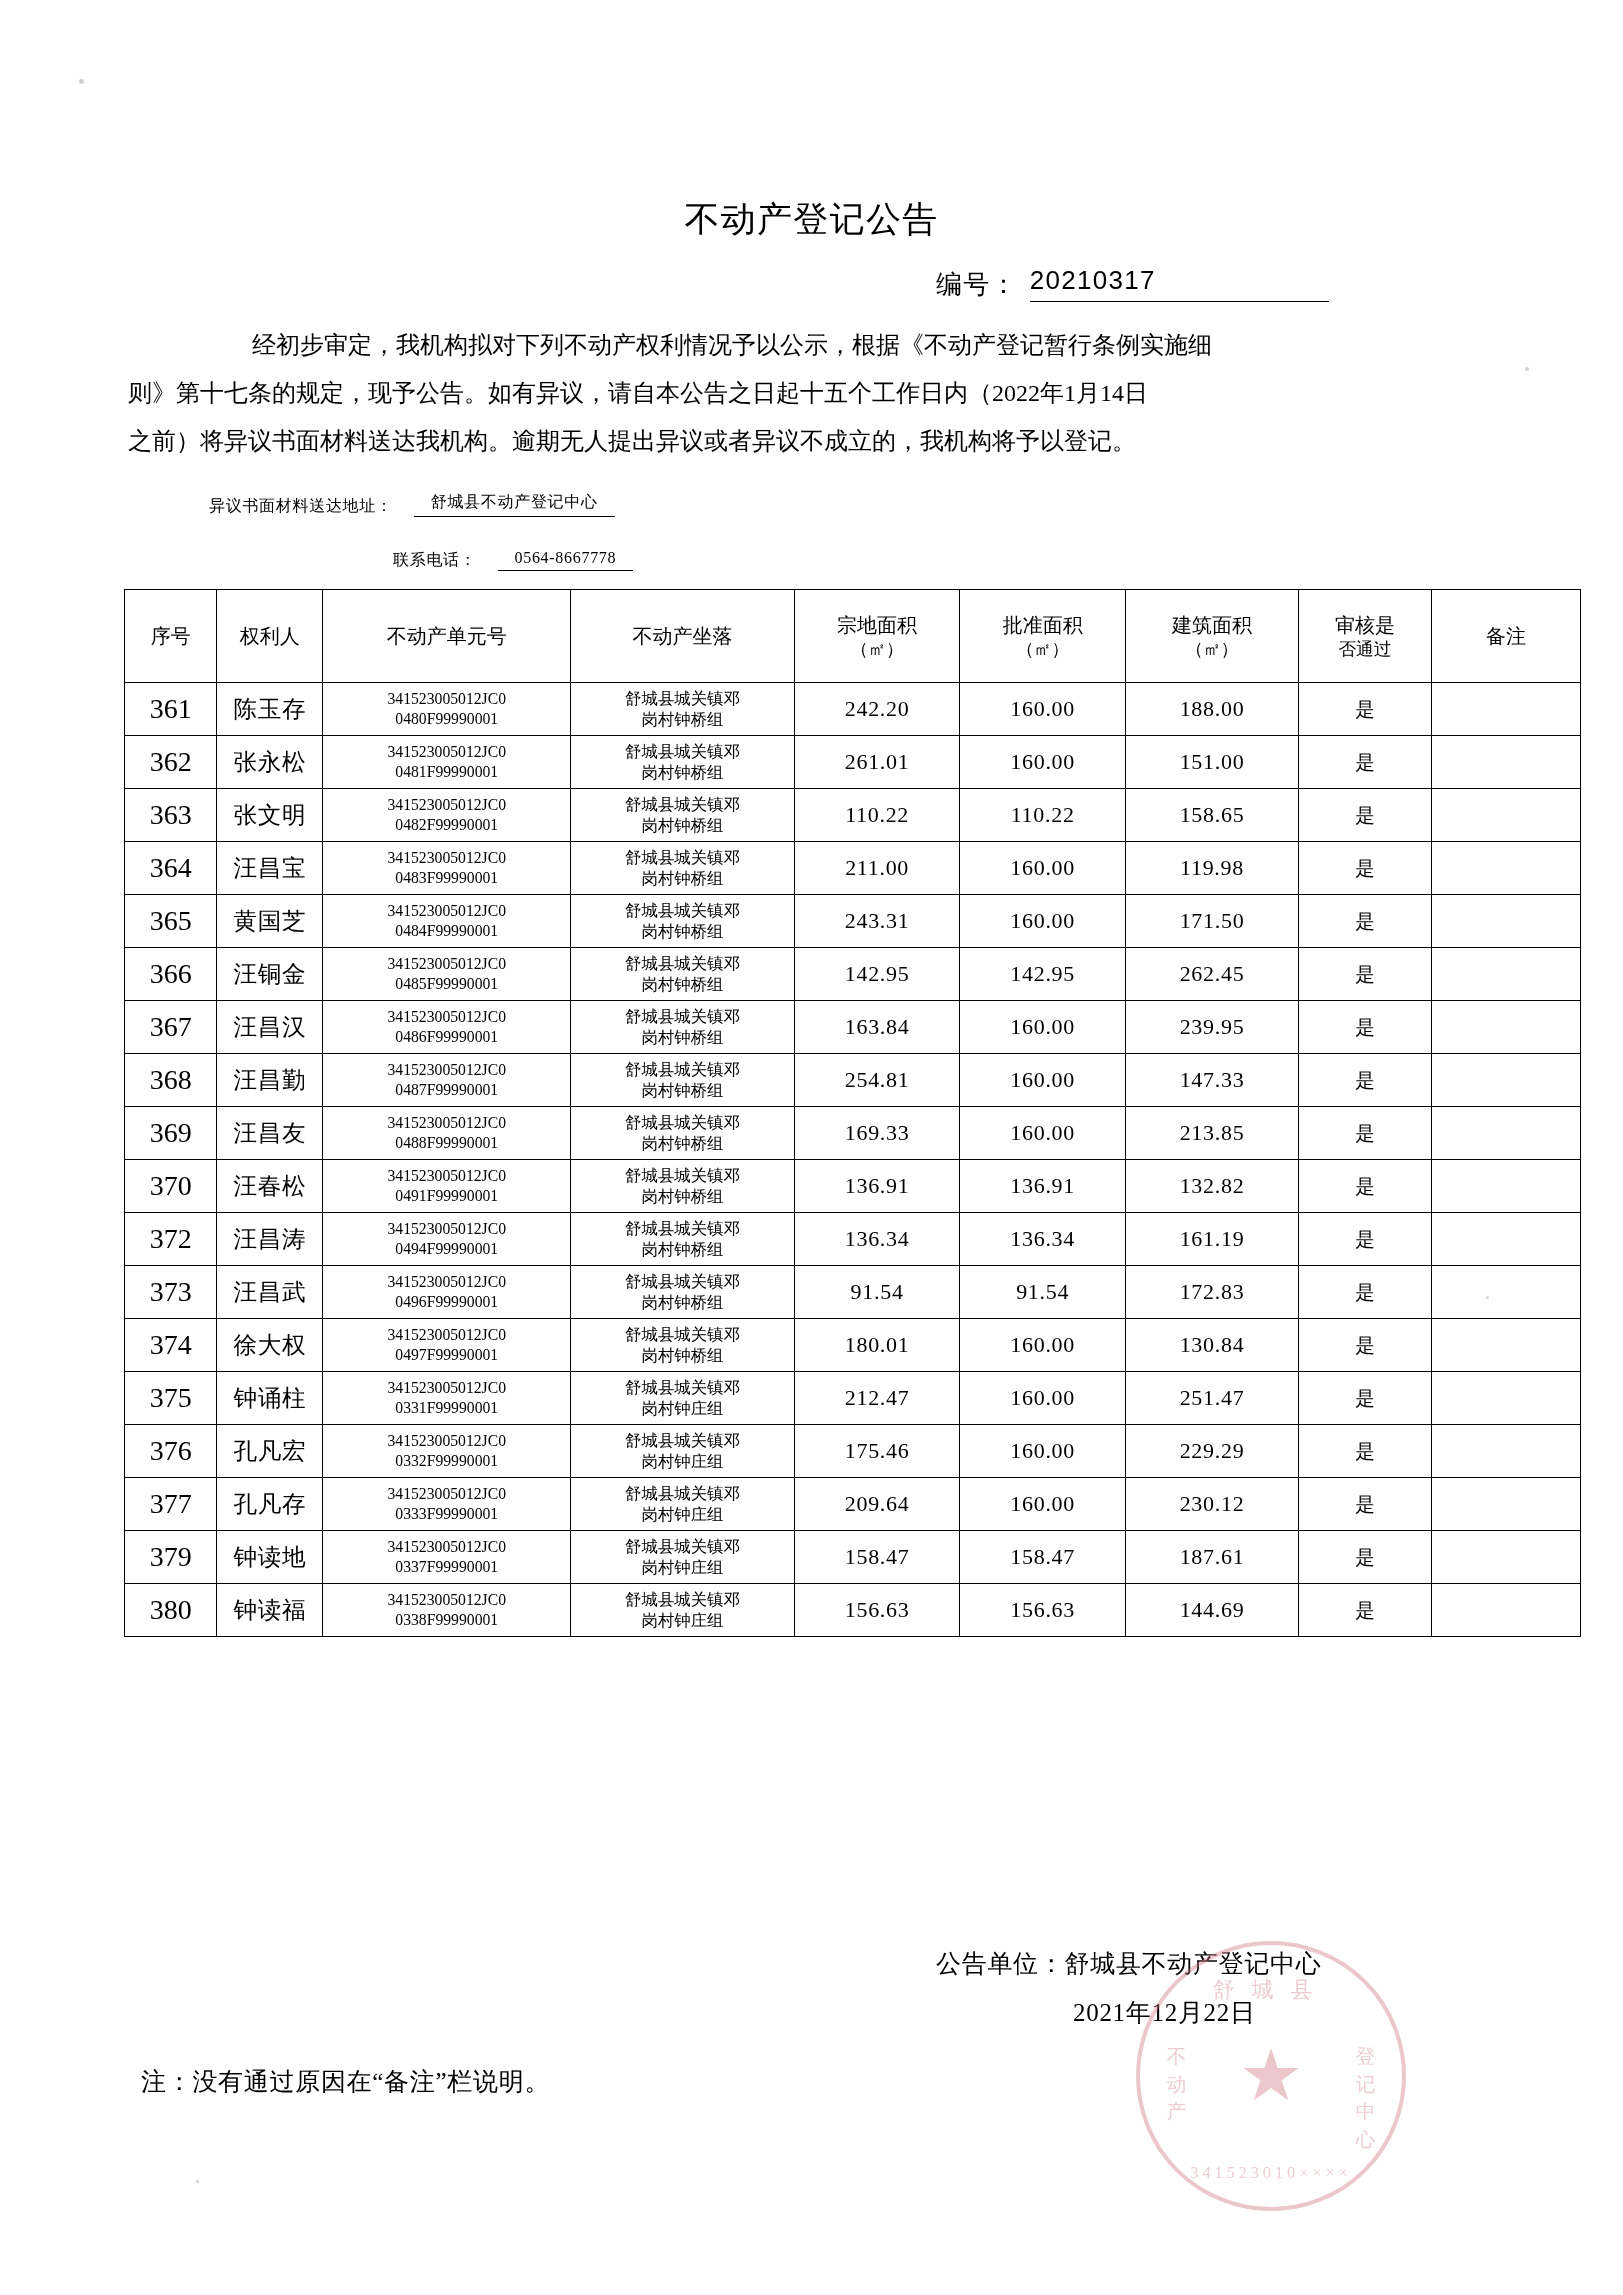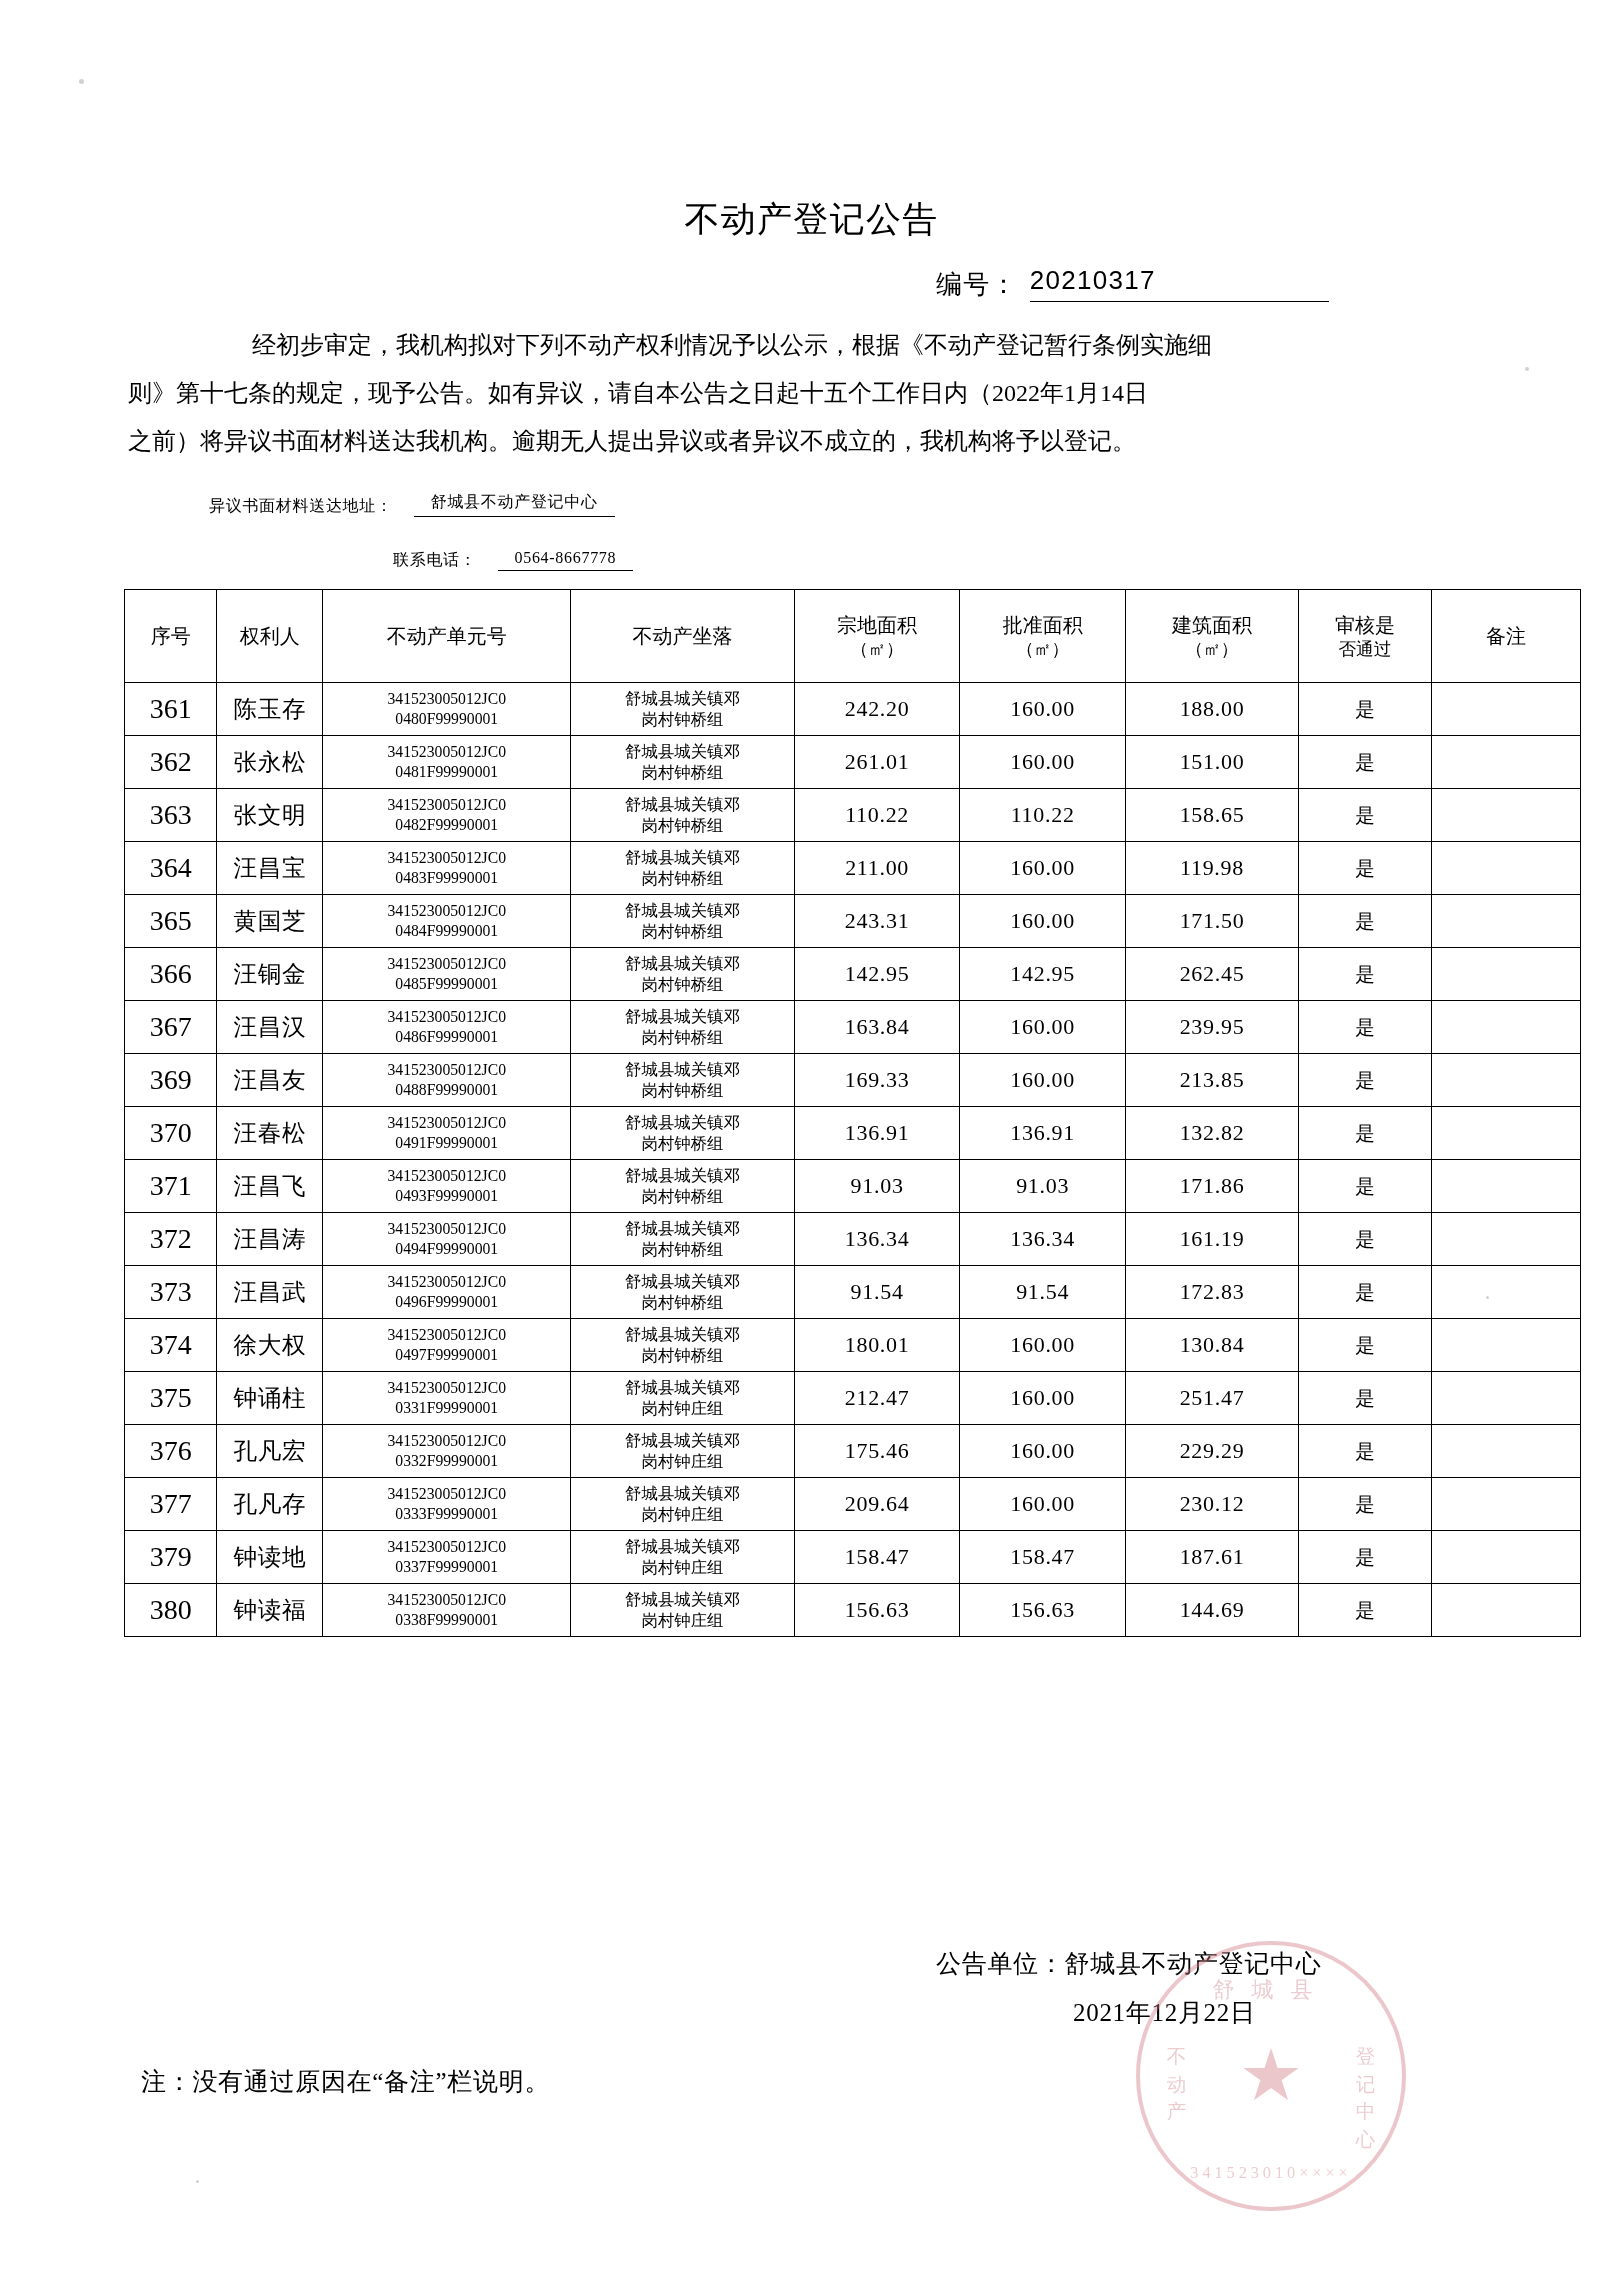--- a/index.html
+++ b/index.html
@@ -414,20 +414,37 @@
           <div>舒城县城关镇邓</div>
           <div>岗村钟桥组</div>
         </td>
         <td class="num-cell">163.84</td>
         <td class="num-cell">160.00</td>
         <td class="num-cell">239.95</td>
         <td>是</td>
         <td></td>
       </tr>
       <tr>
+        <td class="c-seq">368</td>
+        <td class="c-owner">汪昌勤</td>
+        <td class="unit-cell">
+          <div>341523005012JC0</div>
+          <div>0487F99990001</div>
+        </td>
+        <td class="loc-cell">
+          <div>舒城县城关镇邓</div>
+          <div>岗村钟桥组</div>
+        </td>
+        <td class="num-cell">254.81</td>
+        <td class="num-cell">160.00</td>
+        <td class="num-cell">147.33</td>
+        <td>是</td>
+        <td></td>
+      </tr>
+      <tr>
         <td class="c-seq">369</td>
         <td class="c-owner">汪昌友</td>
         <td class="unit-cell">
           <div>341523005012JC0</div>
           <div>0488F99990001</div>
         </td>
         <td class="loc-cell">
           <div>舒城县城关镇邓</div>
           <div>岗村钟桥组</div>
         </td>
@@ -444,37 +461,20 @@
           <div>341523005012JC0</div>
           <div>0491F99990001</div>
         </td>
         <td class="loc-cell">
           <div>舒城县城关镇邓</div>
           <div>岗村钟桥组</div>
         </td>
         <td class="num-cell">136.91</td>
         <td class="num-cell">136.91</td>
         <td class="num-cell">132.82</td>
-        <td>是</td>
-        <td></td>
-      </tr>
-      <tr>
-        <td class="c-seq">371</td>
-        <td class="c-owner">汪昌飞</td>
-        <td class="unit-cell">
-          <div>341523005012JC0</div>
-          <div>0493F99990001</div>
-        </td>
-        <td class="loc-cell">
-          <div>舒城县城关镇邓</div>
-          <div>岗村钟桥组</div>
-        </td>
-        <td class="num-cell">91.03</td>
-        <td class="num-cell">91.03</td>
-        <td class="num-cell">171.86</td>
         <td>是</td>
         <td></td>
       </tr>
       <tr>
         <td class="c-seq">372</td>
         <td class="c-owner">汪昌涛</td>
         <td class="unit-cell">
           <div>341523005012JC0</div>
           <div>0494F99990001</div>
         </td>

